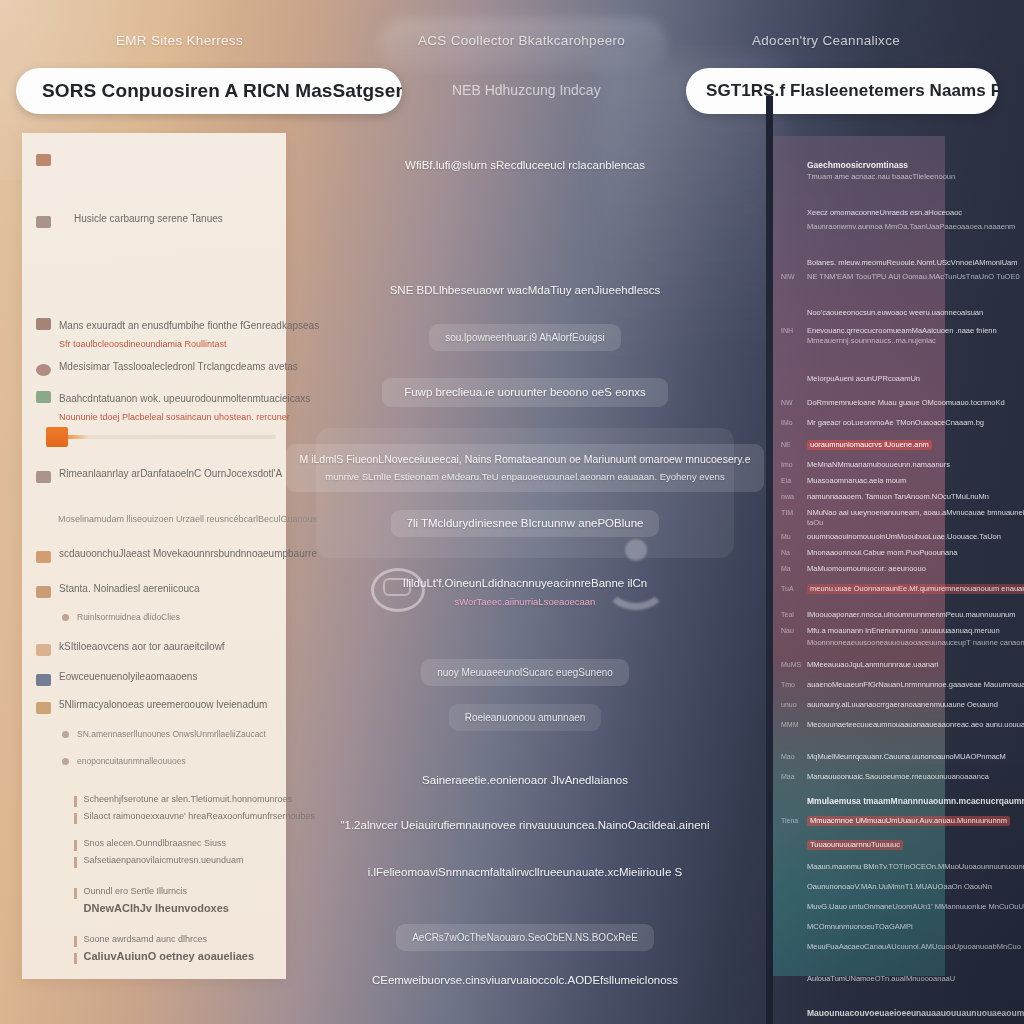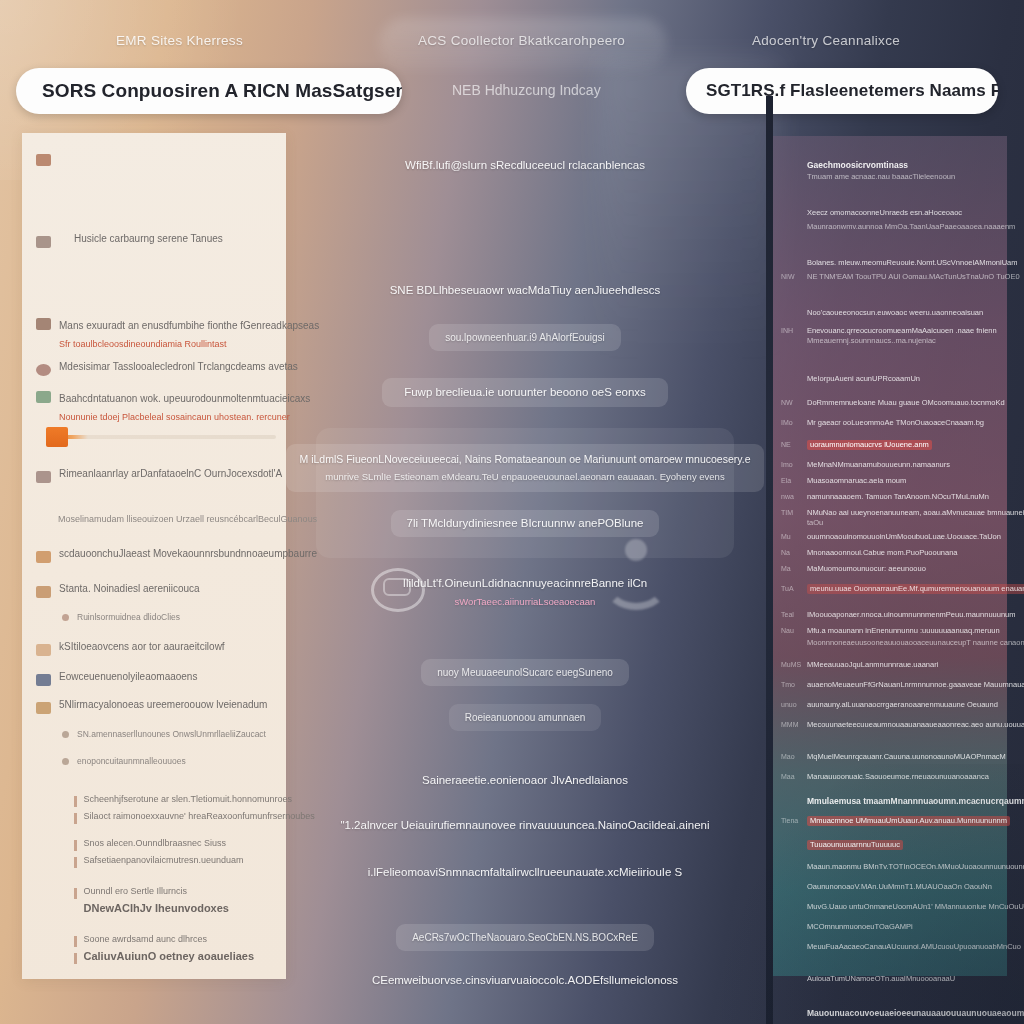--- a/index.html
+++ b/index.html
@@ -159,21 +159,21 @@
 
   
   .divider {
     position:absolute; left:766px; top:96px; width:7px; height:928px;
     background:linear-gradient(180deg,#1d2230,#252b3c 40%,#1b2130);
     filter:blur(.6px);
   }
 
   
   .panel-right {
-    position:absolute; left:773px; top:136px; width:234px; height:840px;
+    position:absolute; left:773px; top:136px; width:172px; height:840px;
     background:
       linear-gradient(180deg,
         rgba(110,92,116,.55) 0%,
         rgba(142,96,122,.58) 22%,
         rgba(158,98,118,.60) 45%,
         rgba(150,92,104,.58) 62%,
         rgba(96,128,126,.58) 76%,
         rgba(62,134,134,.58) 90%,
         rgba(56,126,130,.55) 100%);
   }
@@ -218,21 +218,21 @@
       <span>SGT1RS.f Flasleenetemers Naams Fdefhtents</span>
     </div>
   </div>
 
   <div class="panel-left">
 
     <div class="l-row" style="top:18px;">
       <span class="l-ico" style="background:#b8846a;"></span>
     </div>
 
-    <div class="l-row" style="top:100px;gap:23px;">
+    <div class="l-row" style="top:80px;gap:23px;">
       <span class="l-ico" style="background:#a59086;"></span>
       <span class="l-txt">Husicle carbaurng serene Tanues</span>
     </div>
 
 
     <div class="l-row" style="top:182px;">
       <span class="l-ico" style="background:#a08070;"></span>
       <span>
         <span class="l-txt">Mans exuuradt an enusdfumbihe fionthe fGenreadkapseas</span><br>
         <span class="l-txt redsub">Sfr toaulbcleoosdineoundiamia Roullintast</span>

